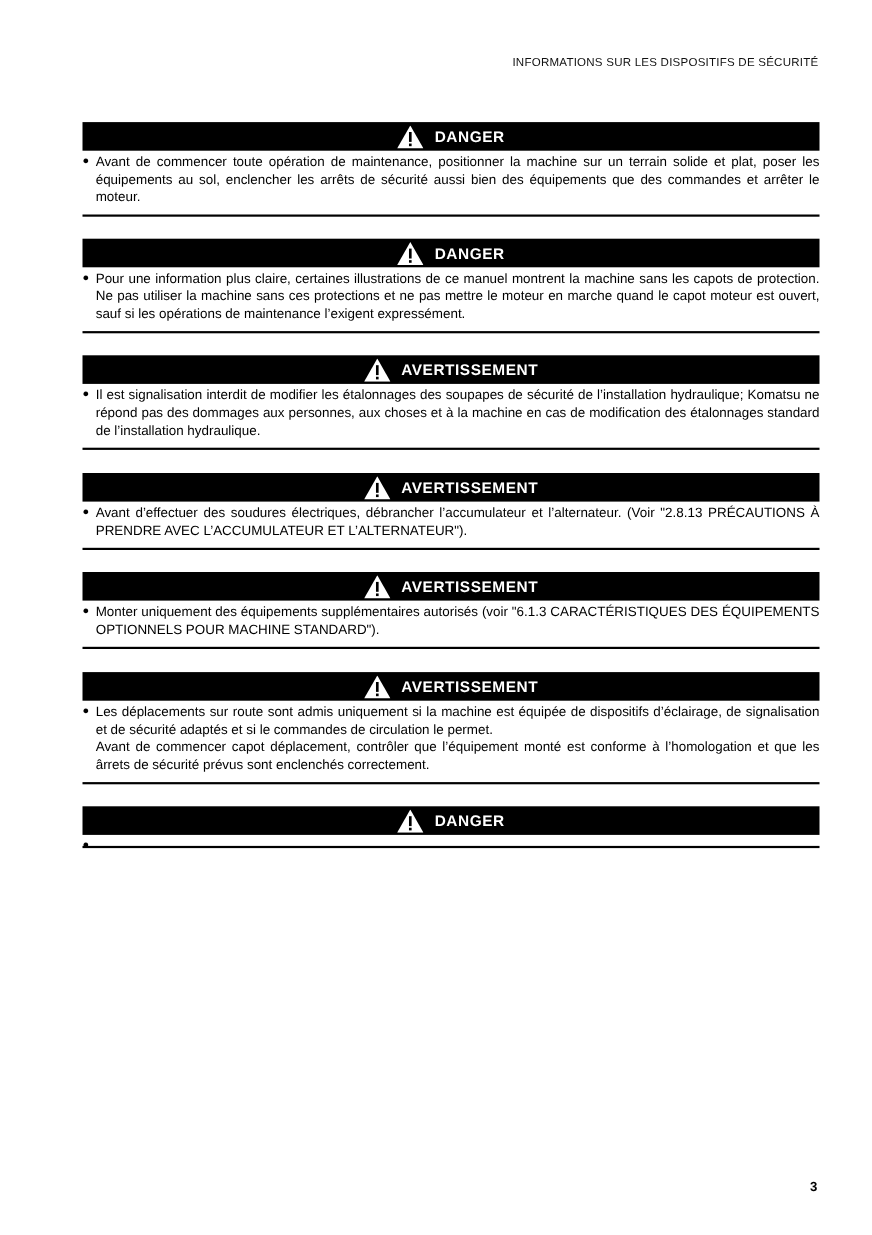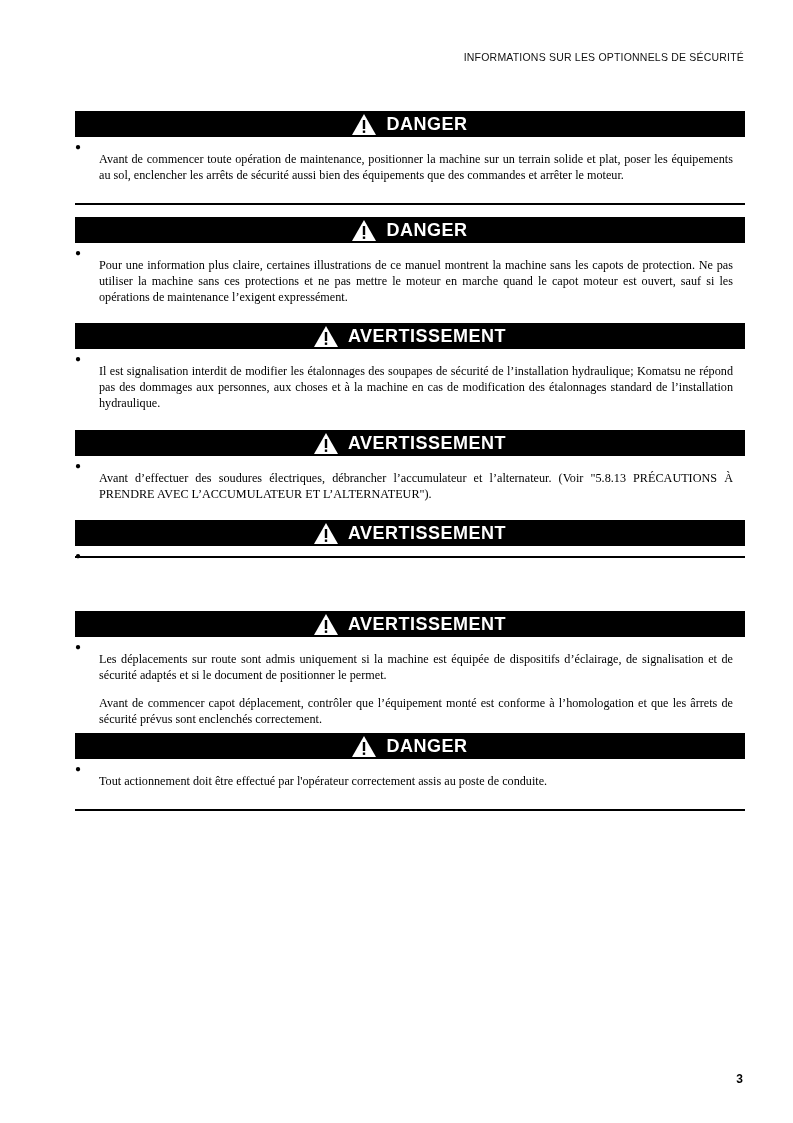--- a/index.html
+++ b/index.html
@@ -36,21 +36,21 @@
       width: 670px;
     }
     .notice-bar {
       height: 26px;
       background: #000;
       color: #fff;
       display: flex;
       align-items: center;
       justify-content: center;
       font-weight: bold;
-      font-size: 18px;
+      font-size: 14px;
       letter-spacing: 0.5px;
     }
     .notice-bar .warn-icon {
       width: 24px;
       height: 21px;
       margin-right: 10px;
       display: inline-block;
     }
     .notice-body {
       position: relative;
@@ -62,33 +62,32 @@
       font-stretch: condensed;
       transform-origin: left top;
     }
     .notice-body .bullet {
       position: absolute;
       left: 0;
       top: 2px;
       font-size: 10px;
     }
     .notice-body p {
-      margin: 12px;
-      font-family: Liberation Serif, serif;
+      margin: 0;
     }
     .notice-rule {
       height: 2px;
       background: #000;
       margin-top: 3px;
     }
   </style>
 </head>
 <body>
 
-<div class="running-header">INFORMATIONS SUR LES OPTIONNELS DE SÉCURITÉ</div>
+<div class="running-header">INFORMATIONS SUR LES DISPOSITIFS DE SÉCURITÉ</div>
 
 <div class="notice" style="top:111px;">
   <div class="notice-bar">
     <svg class="warn-icon" viewBox="0 0 24 21">
         <polygon points="12,0 24,21 0,21" fill="#fff"></polygon>
         <rect x="10.8" y="6" width="2.4" height="9" fill="#000"></rect>
         <rect x="10.8" y="16.5" width="2.4" height="2.4" fill="#000"></rect>
       </svg>
     <span>DANGER</span>
   </div>
@@ -135,66 +134,66 @@
   <div class="notice-bar">
     <svg class="warn-icon" viewBox="0 0 24 21">
         <polygon points="12,0 24,21 0,21" fill="#fff"></polygon>
         <rect x="10.8" y="6" width="2.4" height="9" fill="#000"></rect>
         <rect x="10.8" y="16.5" width="2.4" height="2.4" fill="#000"></rect>
       </svg>
     <span>AVERTISSEMENT</span>
   </div>
   <div class="notice-body">
     <span class="bullet">●</span>
-    <p>Avant d’effectuer des soudures électriques, débrancher l’accumulateur et l’alternateur. (Voir "5.8.13 PRÉCAUTIONS À PRENDRE AVEC L’ACCUMULATEUR ET L’ALTERNATEUR").</p>
+    <p>Avant d’effectuer des soudures électriques, débrancher l’accumulateur et l’alternateur. (Voir "2.8.13 PRÉCAUTIONS À PRENDRE AVEC L’ACCUMULATEUR ET L’ALTERNATEUR").</p>
   </div>
   <div class="notice-rule"></div>
 </div>
 
 <div class="notice" style="top:520px;">
   <div class="notice-bar">
     <svg class="warn-icon" viewBox="0 0 24 21">
         <polygon points="12,0 24,21 0,21" fill="#fff"></polygon>
         <rect x="10.8" y="6" width="2.4" height="9" fill="#000"></rect>
         <rect x="10.8" y="16.5" width="2.4" height="2.4" fill="#000"></rect>
       </svg>
     <span>AVERTISSEMENT</span>
   </div>
   <div class="notice-body">
     <span class="bullet">●</span>
+    <p>Monter uniquement des équipements supplémentaires autorisés (voir "6.1.3 CARACTÉRISTIQUES DES ÉQUIPEMENTS OPTIONNELS POUR MACHINE STANDARD").</p>
   </div>
   <div class="notice-rule"></div>
 </div>
 
 <div class="notice" style="top:611px;">
   <div class="notice-bar">
     <svg class="warn-icon" viewBox="0 0 24 21">
         <polygon points="12,0 24,21 0,21" fill="#fff"></polygon>
         <rect x="10.8" y="6" width="2.4" height="9" fill="#000"></rect>
         <rect x="10.8" y="16.5" width="2.4" height="2.4" fill="#000"></rect>
       </svg>
     <span>AVERTISSEMENT</span>
   </div>
   <div class="notice-body">
     <span class="bullet">●</span>
-    <p>Les déplacements sur route sont admis uniquement si la machine est équipée de dispositifs d’éclairage, de signalisation et de sécurité adaptés et si le document de positionner le permet.</p>
+    <p>Les déplacements sur route sont admis uniquement si la machine est équipée de dispositifs d’éclairage, de signalisation et de sécurité adaptés et si le commandes de circulation le permet.</p>
     <p>Avant de commencer capot déplacement, contrôler que l’équipement monté est conforme à l’homologation et que les ârrets de sécurité prévus sont enclenchés correctement.</p>
   </div>
   <div class="notice-rule"></div>
 </div>
 
 <div class="notice" style="top:733px;">
   <div class="notice-bar">
     <svg class="warn-icon" viewBox="0 0 24 21">
         <polygon points="12,0 24,21 0,21" fill="#fff"></polygon>
         <rect x="10.8" y="6" width="2.4" height="9" fill="#000"></rect>
         <rect x="10.8" y="16.5" width="2.4" height="2.4" fill="#000"></rect>
       </svg>
     <span>DANGER</span>
   </div>
   <div class="notice-body">
     <span class="bullet">●</span>
-    <p>Tout actionnement doit être effectué par l'opérateur correctement assis au poste de conduite.</p>
   </div>
   <div class="notice-rule"></div>
 </div>
 
 <div class="page-number">3</div>
 
 </body></html>

